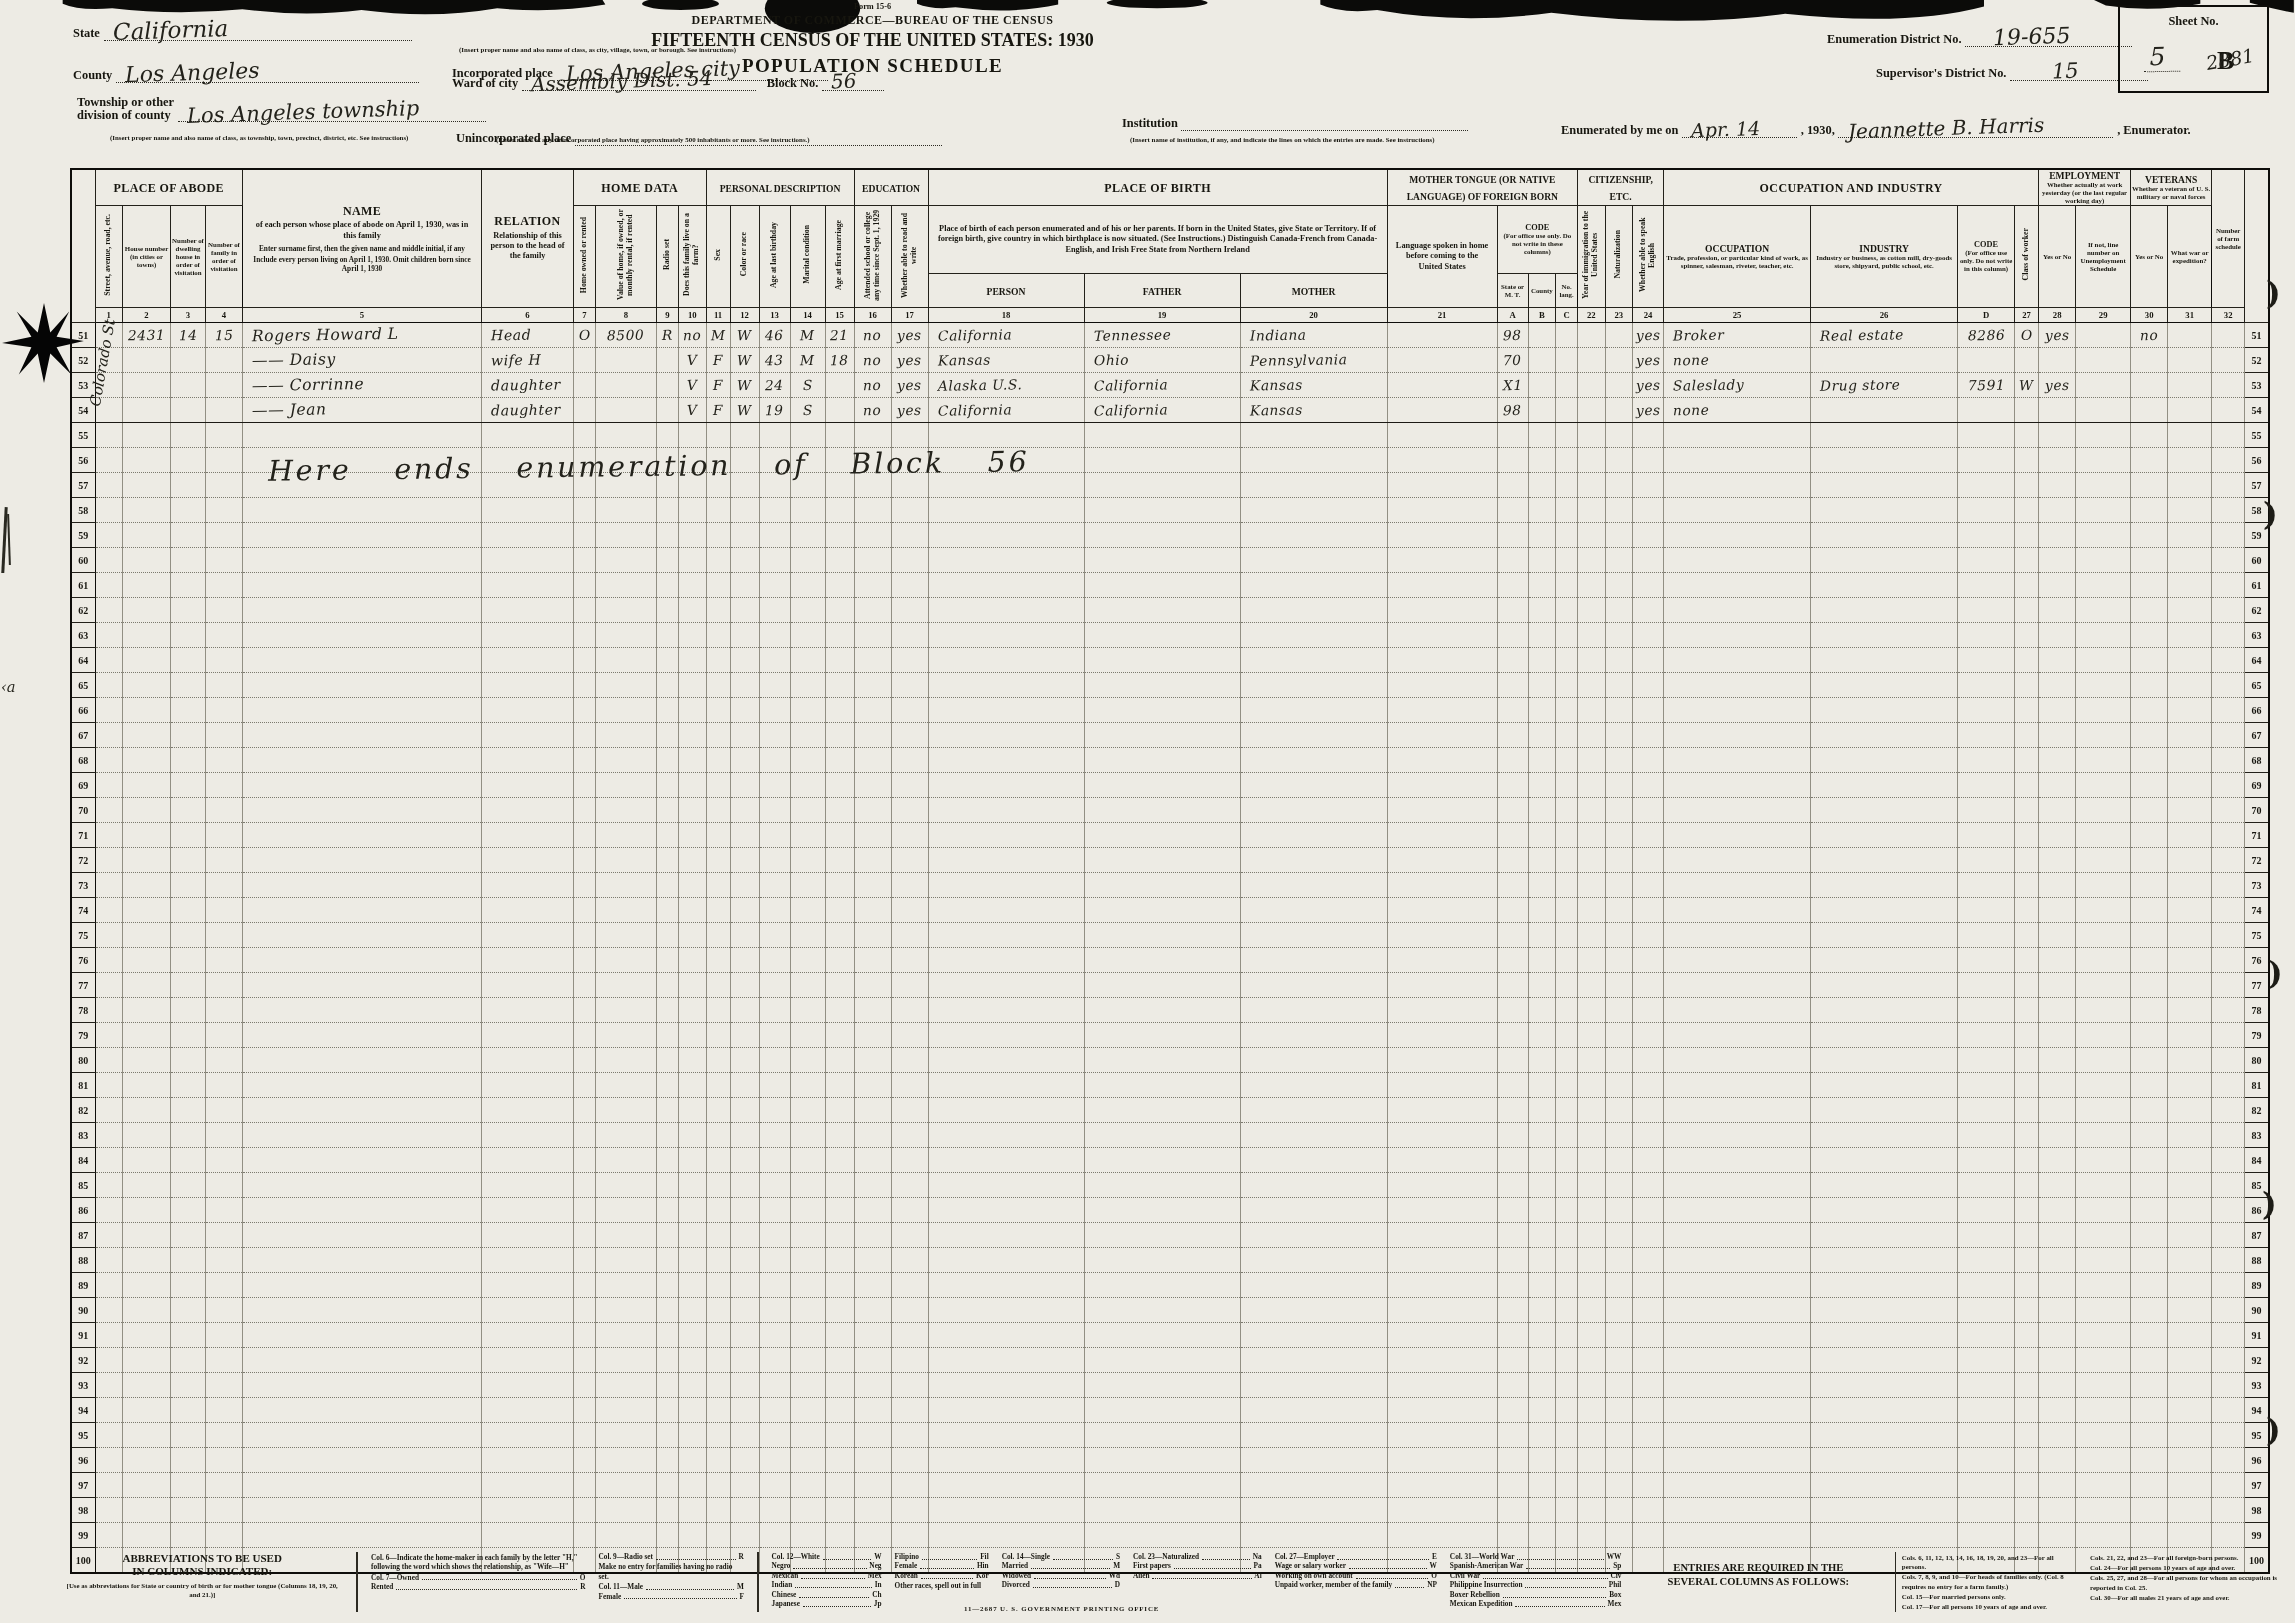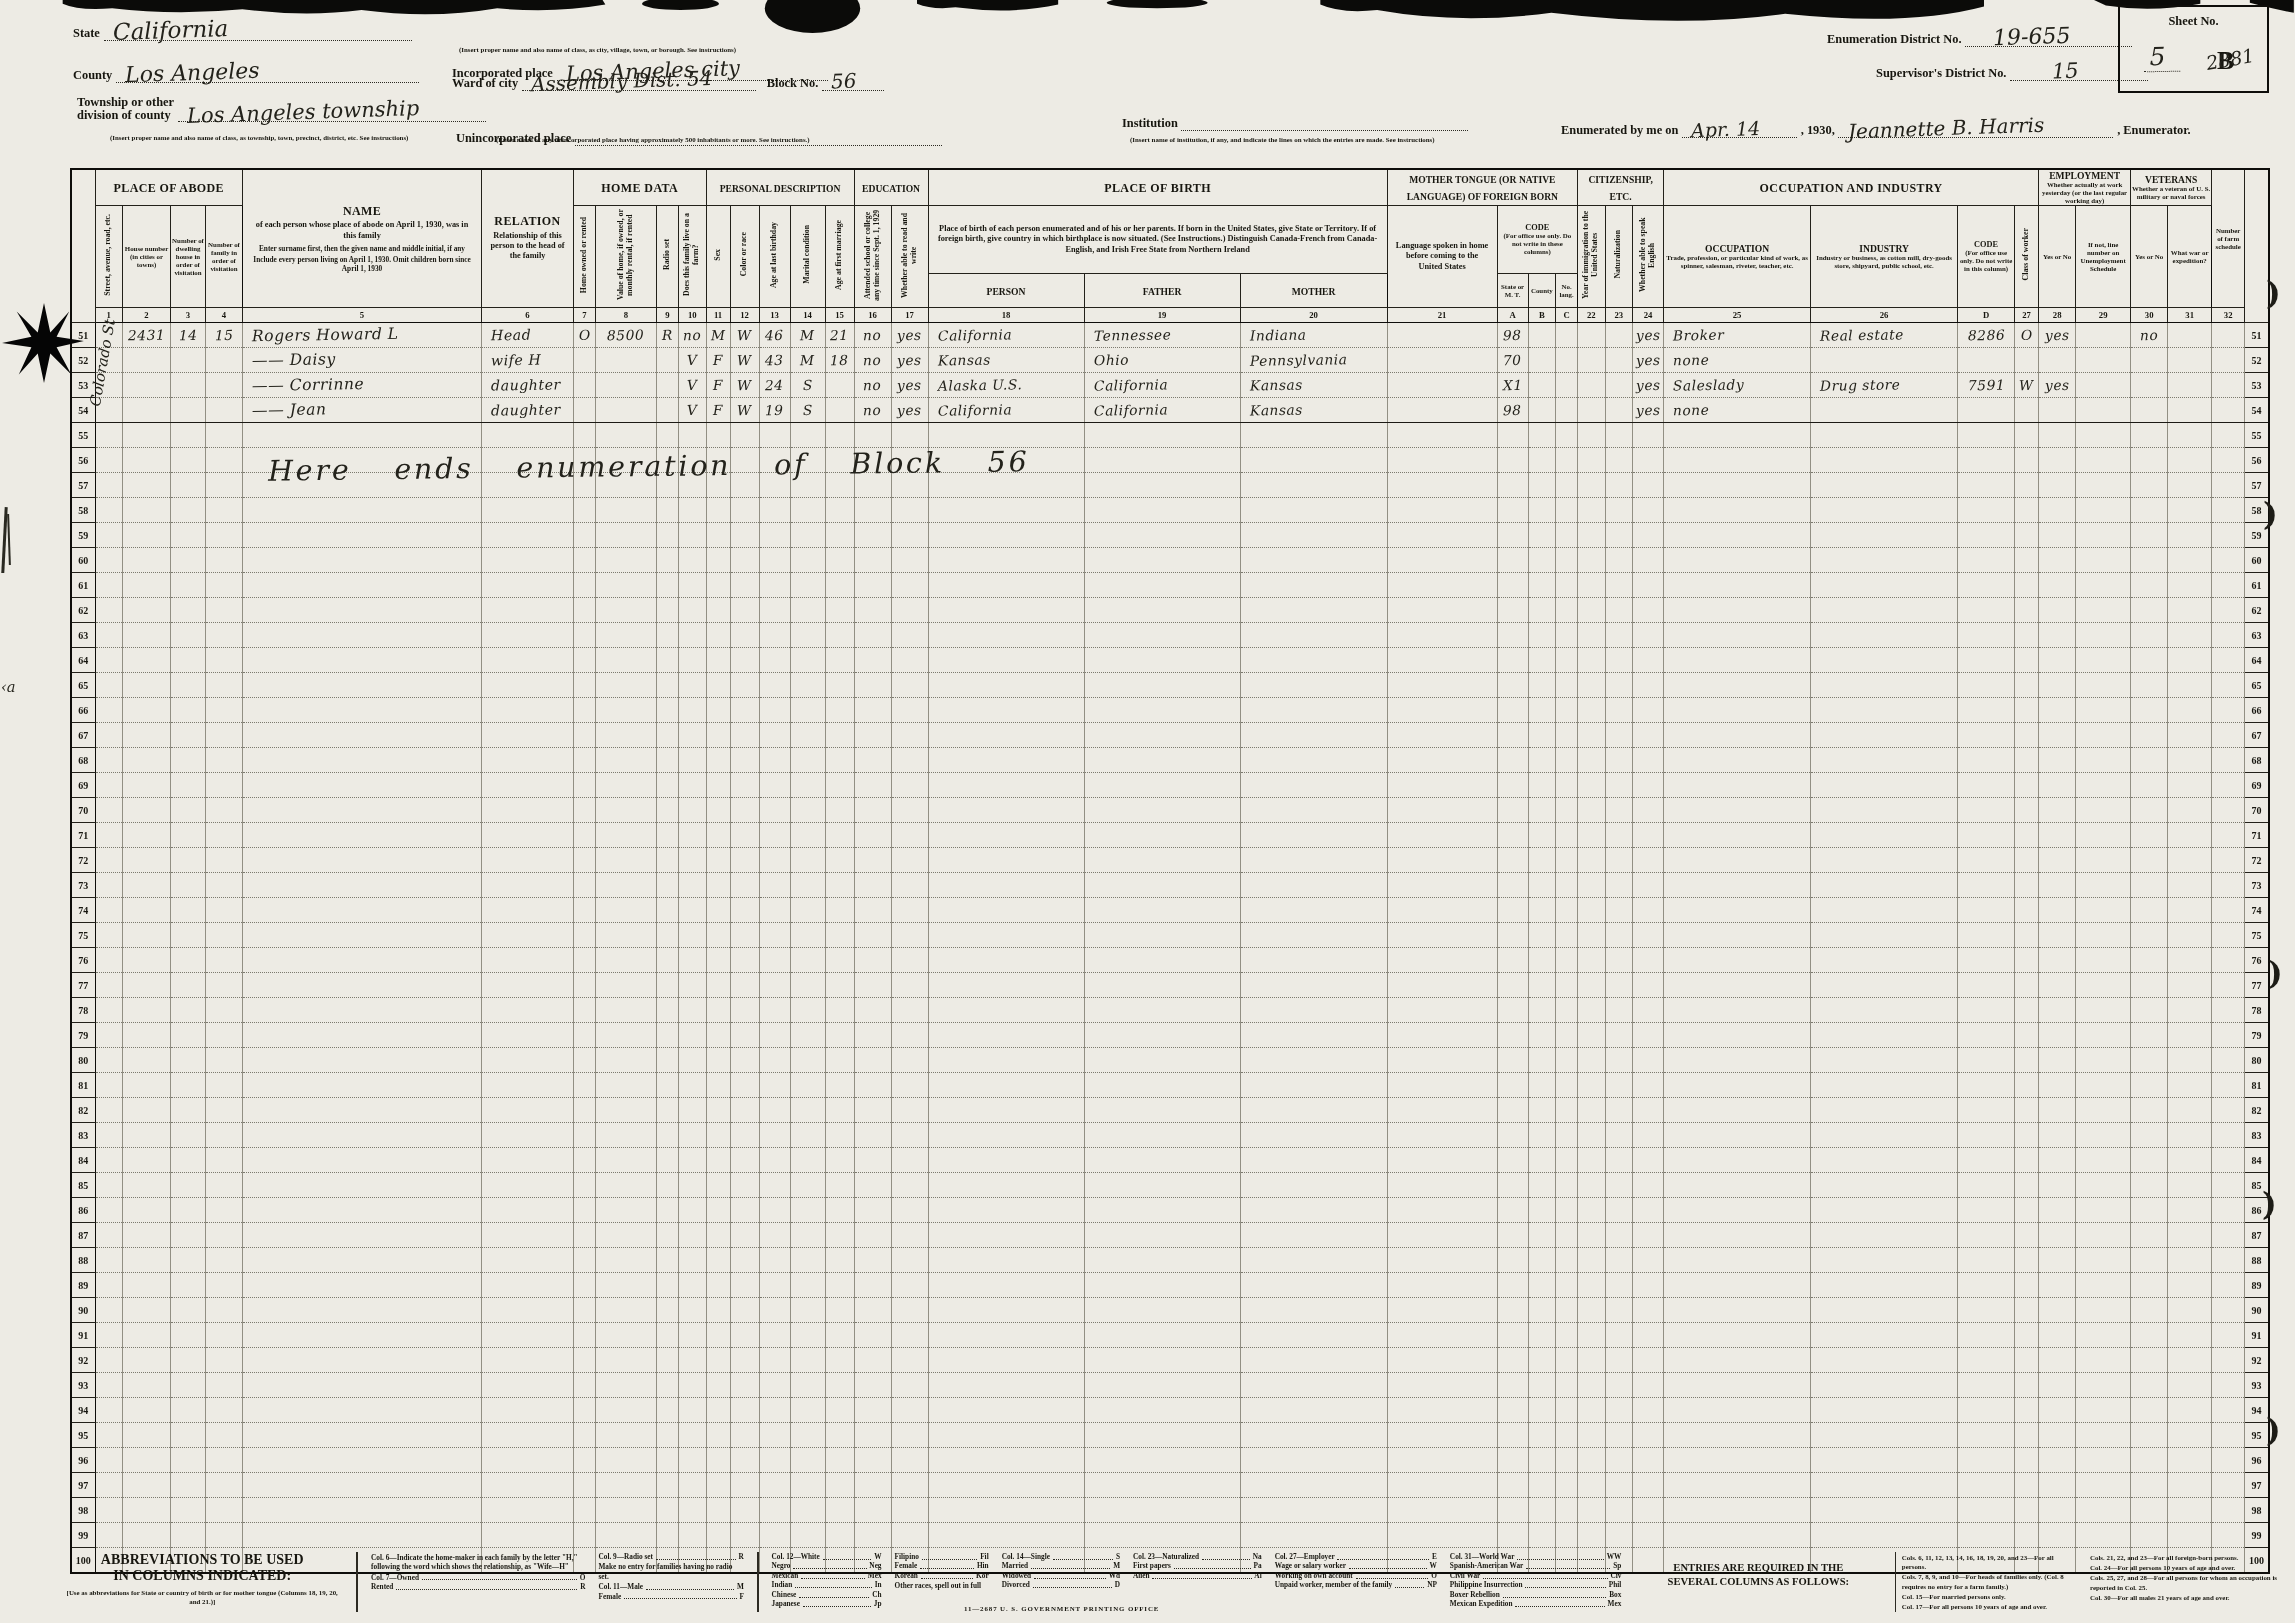--- a/index.html
+++ b/index.html
@@ -53,21 +53,21 @@
   .ov{position:absolute;}
   .ov-street{left:33px;top:354px;width:138px;text-align:center;transform:rotate(-80deg);font-size:14.7px;}
   .ov-note{left:268px;top:450px;font-size:28.5px;word-spacing:31px;letter-spacing:2.8px;transform:rotate(-.7deg);}
   .ov-2881{left:2206px;top:48px;font-size:19px;transform:rotate(-10deg);}
   .rp{position:absolute;font-family:"DejaVu Serif",serif;font-weight:bold;font-size:31px;color:#1d1c16;}
   .inkline{position:absolute;background:#2a2921;}
   .inka{position:absolute;font-family:"DejaVu Serif",serif;font-style:italic;font-size:14.7px;color:#2a2921;}
   
   .footer{position:absolute;left:61px;top:1552px;width:2222px;display:flex;gap:13px;align-items:flex-start;}
   .fb{font-size:7.3px;font-weight:bold;line-height:1.3;}
-  .fb .h{font-size:14px;font-weight:bold;text-align:center;line-height:1.15;}
+  .fb .h{font-size:11px;font-weight:bold;text-align:center;line-height:1.15;}
   .fb .bracket{font-size:6.9px;margin-top:4.6px;text-align:center;font-weight:bold;}
   .pair{display:flex;align-items:flex-end;}
   .pair .pl{white-space:nowrap;}
   .pair .pd{flex:1;border-bottom:0.9px dotted #2c2a22;margin:0 2.8px 1.8px 2.8px;min-width:7.3px;}
   .pair .pv{font-weight:bold;white-space:nowrap;}
   .pnote{margin:0.9px 0;}
   .vdiv{width:1.8px;background:#2c2a22;align-self:stretch;}
   .entries-h{font-size:10.6px;font-weight:bold;text-align:center;margin-top:9.2px;line-height:1.3;}
   .entlist{font-size:6.9px;font-weight:bold;line-height:1.35;}
   .imprint{position:absolute;left:964px;top:1605px;font-size:6.9px;font-weight:bold;letter-spacing:0.9px;}
@@ -122,20 +122,26 @@
     <span class="dot" style="width:367px;"></span>
   </div>
   <div class="note" style="left:496px;top:136px;" data-name="unincorporated-note">(Enter name of any unincorporated place having approximately 500 inhabitants or more.   See instructions.)</div>
 
   <div class="fld" style="left:1122px;top:112px;" data-name="institution-field">
     <span class="lbl" data-name="institution-label">Institution</span>
     <span class="dot" style="width:287px;"></span>
   </div>
   <div class="note" style="left:1130px;top:136px;" data-name="institution-note">(Insert name of institution, if any, and indicate the lines on which the entries are made.   See instructions)</div>
 
+  <div class="deptblock" data-name="department-block">
+    <div class="formno" data-name="form-number">Form 15-6</div>
+    <div class="dept1" data-name="department-line">DEPARTMENT OF COMMERCE—BUREAU OF THE CENSUS</div>
+    <div class="dept2" data-name="census-title">FIFTEENTH CENSUS OF THE UNITED STATES:  1930</div>
+    <div class="dept3" data-name="schedule-title">POPULATION SCHEDULE</div>
+  </div>
 
   <div class="fld" style="left:1827px;top:27.5px;" data-name="enumeration-district-field">
     <span class="lbl" data-name="enumeration-district-label">Enumeration District No.</span>
     <span class="dot" style="width:167px;"><span class="hv" style="font-size:22px;left:27.5px;" data-name="enumeration-district-value">19-655</span></span>
   </div>
   <div class="fld" style="left:1876px;top:62px;" data-name="supervisor-district-field">
     <span class="lbl" data-name="supervisor-district-label">Supervisor's District No.</span>
     <span class="dot" style="width:138px;"><span class="hv" style="font-size:21px;left:42px;" data-name="supervisor-district-value">15</span></span>
   </div>
 

